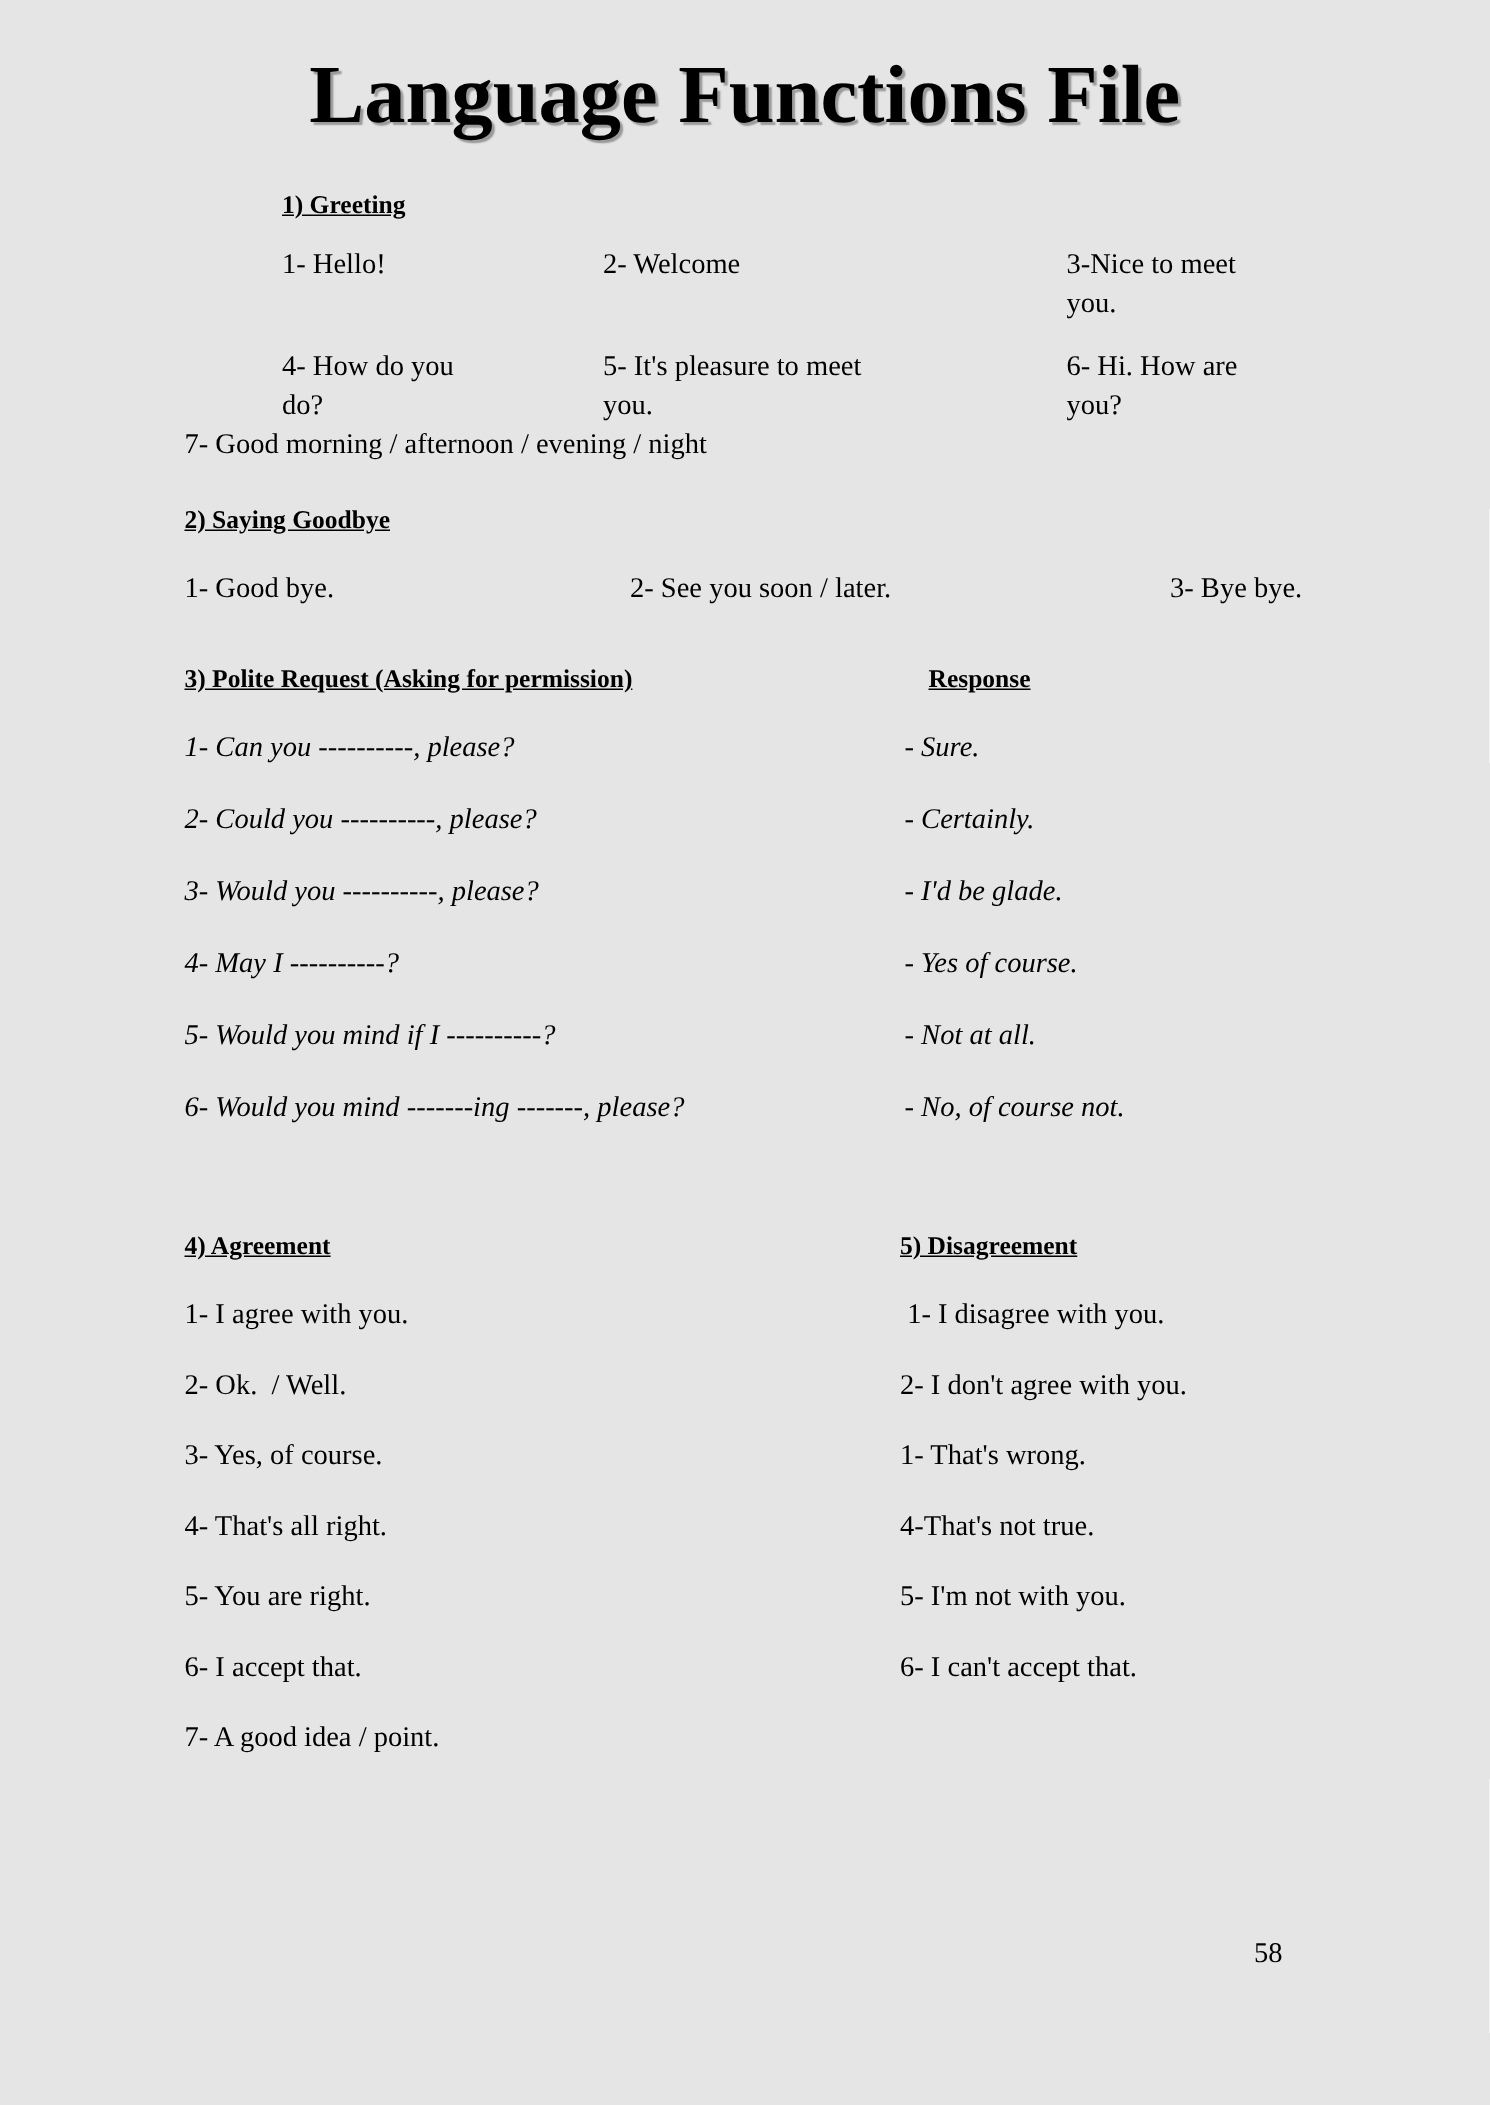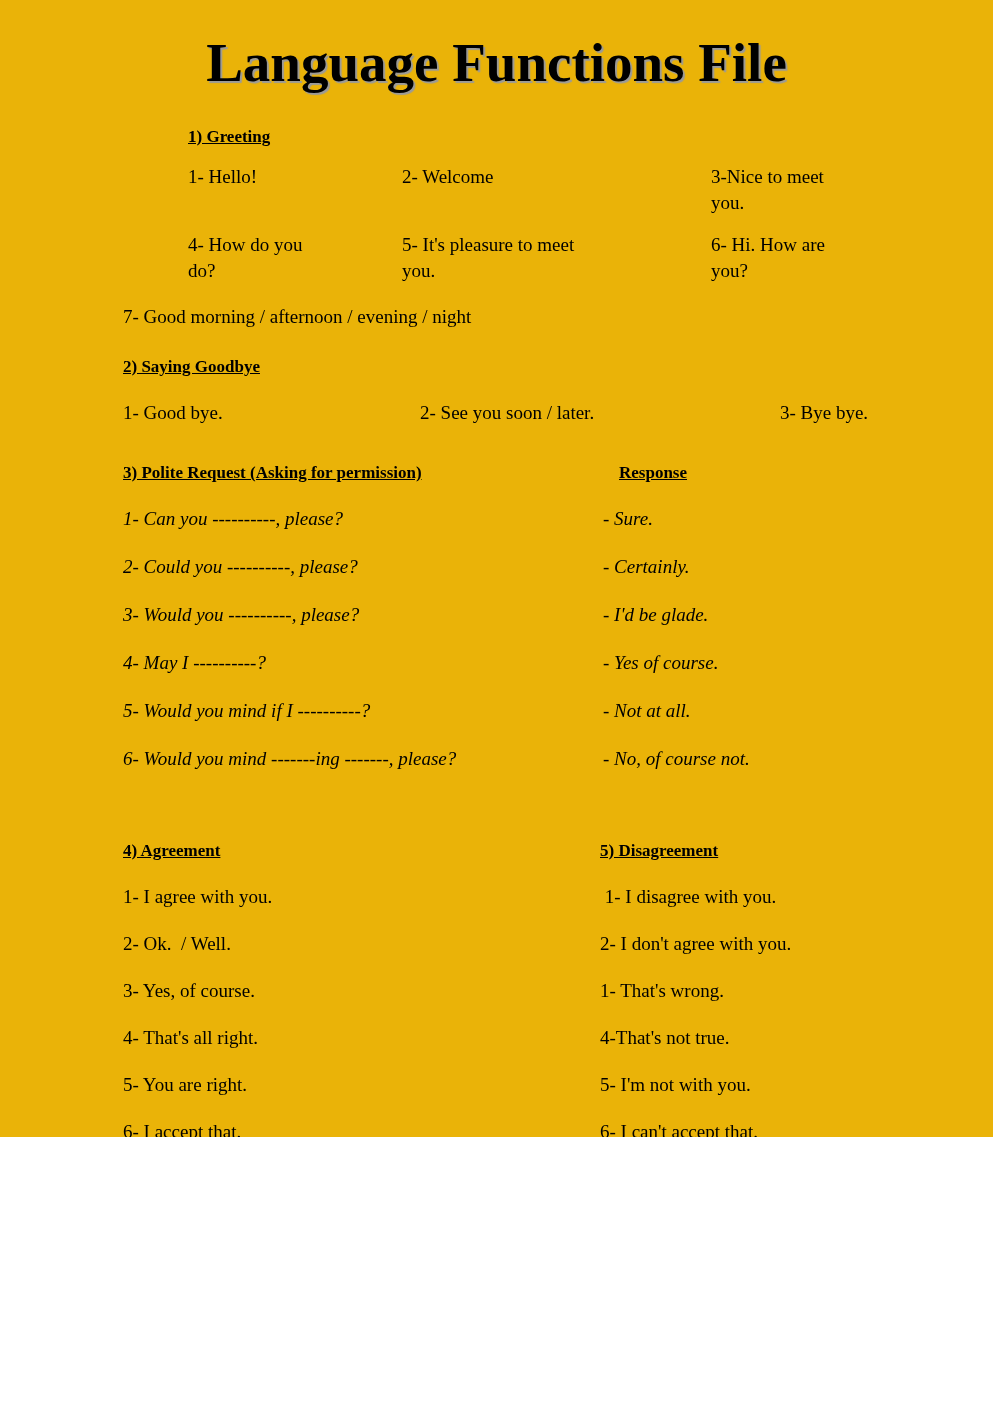--- a/index.html
+++ b/index.html
@@ -1,20 +1,20 @@
 <!DOCTYPE html>
 <html><head>
 <meta charset="utf-8">
 <style>
   html,body { margin:0; padding:0; background:#ffffff; }
   .page {
     position: relative;
     width: 993px;
-    height: 1137px;
-    background: #eab308;
+    height: 1403px;
+    background: #e5e5e5;
     color: #000000;
     font-family: "Liberation Serif", "DejaVu Serif", serif;
     font-size: 19px;
     line-height: 26px;
     overflow: hidden;
   }
   .doc-title {
     padding-top: 32px;
     text-align: center;
     font-size: 55px;
@@ -34,21 +34,21 @@
   .greeting-grid {
     margin-top: 14px;
     display: grid;
     grid-template-columns: 214px 309px 1fr;
     row-gap: 16px;
   }
   .greeting-grid .c1 { max-width: 125px; }
   .greeting-grid .c2 { max-width: 205px; }
   .greeting-grid .c3 { max-width: 138px; }
 
-  .line7 { margin-top: 20px; }
+  .line7 { }
 
   .sec2-heading { margin-top: 24px; }
   .goodbye-row {
     margin-top: 20px;
     display: grid;
     grid-template-columns: 297px 360px 1fr;
     font-family: Liberation Serif, serif;
   }
 
   .sec3-heading-row { margin-top: 34px; display: flex; }

